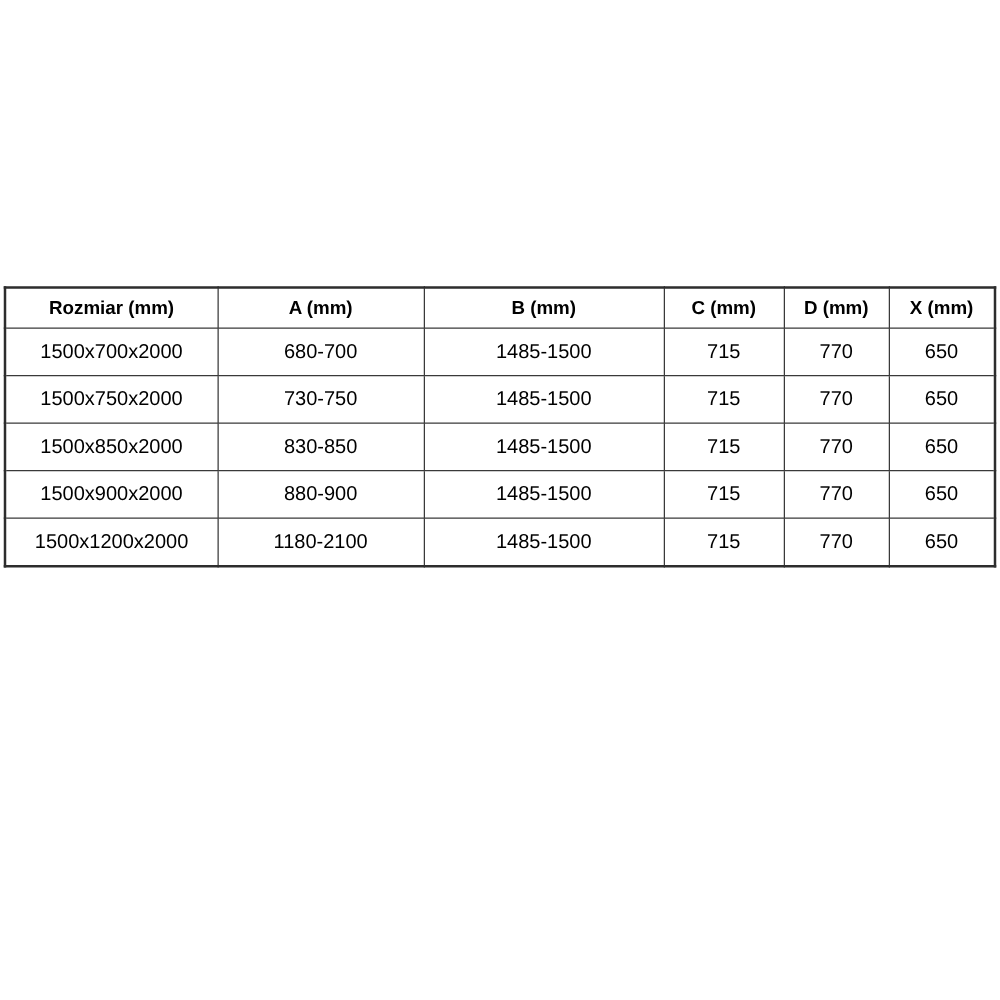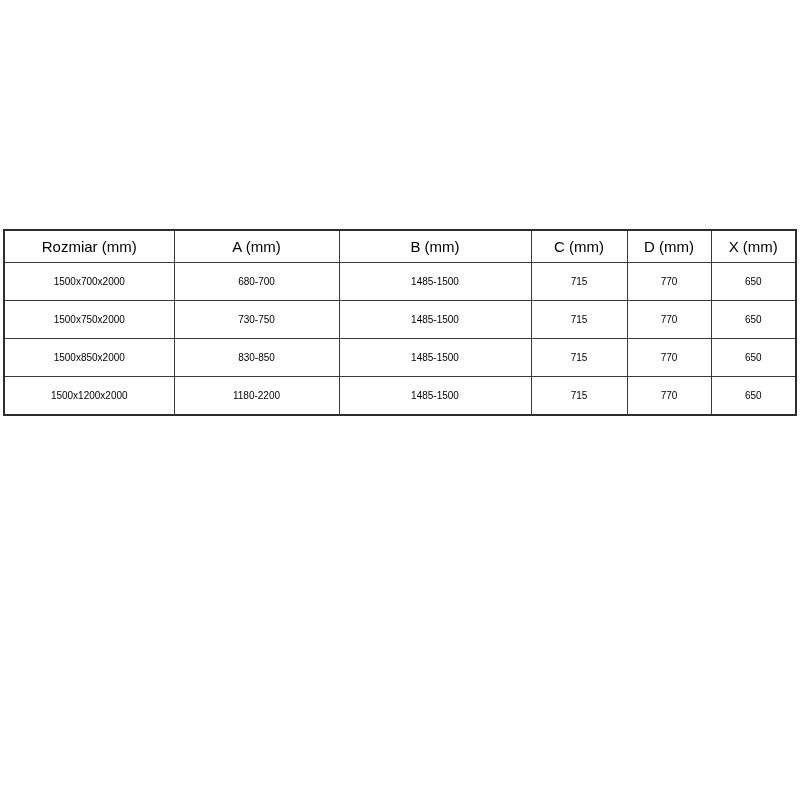--- a/index.html
+++ b/index.html
@@ -31,26 +31,26 @@
     border: 1px solid #3a3a3a;
     text-align: center;
     vertical-align: middle;
     color: #000000;
     padding: 0 2px;
     overflow: hidden;
     white-space: nowrap;
   }
   table.spec-table th {
     font-size: 15px;
-    font-weight: normal;
+    font-weight: bold;
     height: 31px;
     text-align: center;
   }
   table.spec-table td {
-    font-size: 10px;
+    font-size: 16px;
     font-weight: normal;
     height: 37px;
   }
 </style>
 </head>
 <body>
 
 <div class="page">
   <div class="table-wrap">
     <table class="spec-table">
@@ -91,22 +91,30 @@
           </tr>
           <tr>
             <td>1500x850x2000</td>
             <td>830-850</td>
             <td>1485-1500</td>
             <td>715</td>
             <td>770</td>
             <td>650</td>
           </tr>
           <tr>
+            <td>1500x900x2000</td>
+            <td>880-900</td>
+            <td>1485-1500</td>
+            <td>715</td>
+            <td>770</td>
+            <td>650</td>
+          </tr>
+          <tr>
             <td>1500x1200x2000</td>
-            <td>1180-2200</td>
+            <td>1180-2100</td>
             <td>1485-1500</td>
             <td>715</td>
             <td>770</td>
             <td>650</td>
           </tr>
         </tbody>
     </table>
   </div>
 </div>
 

